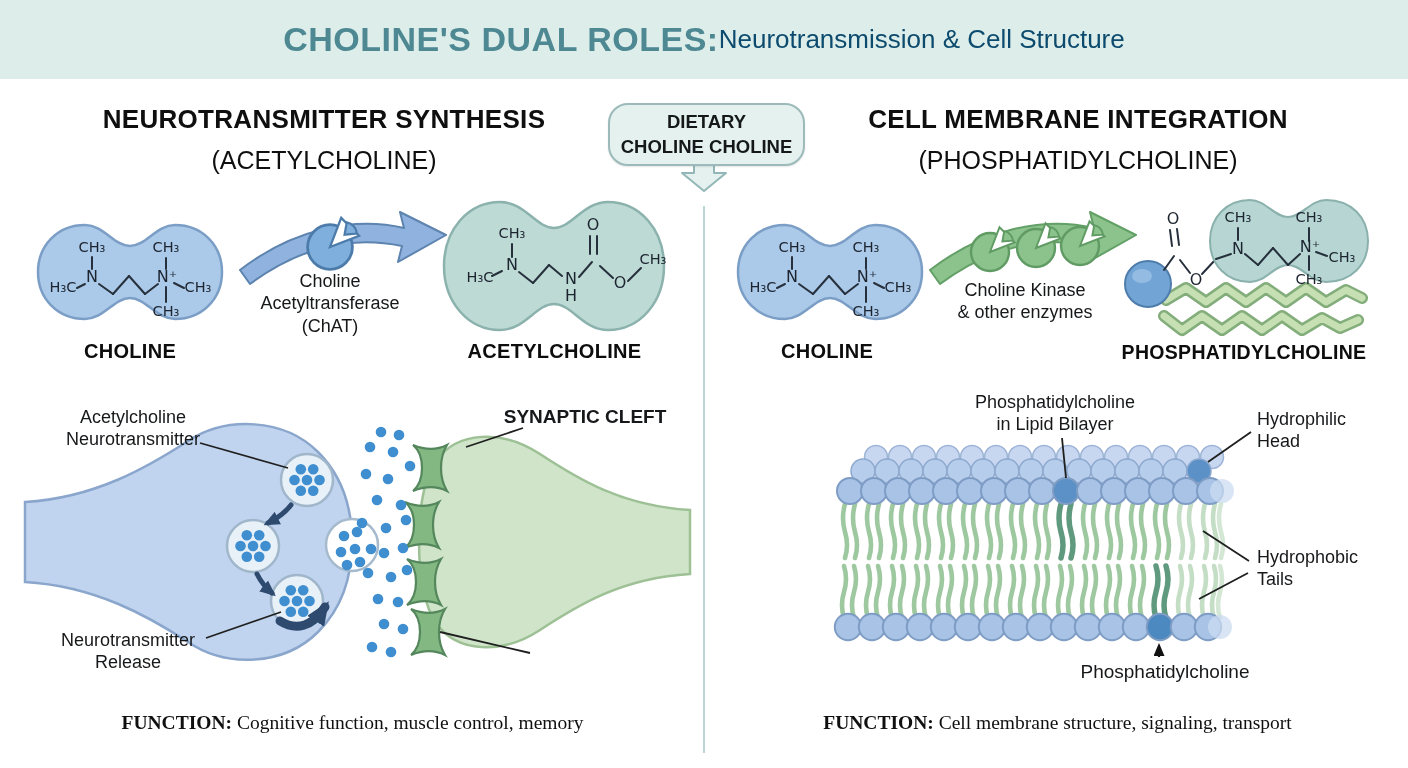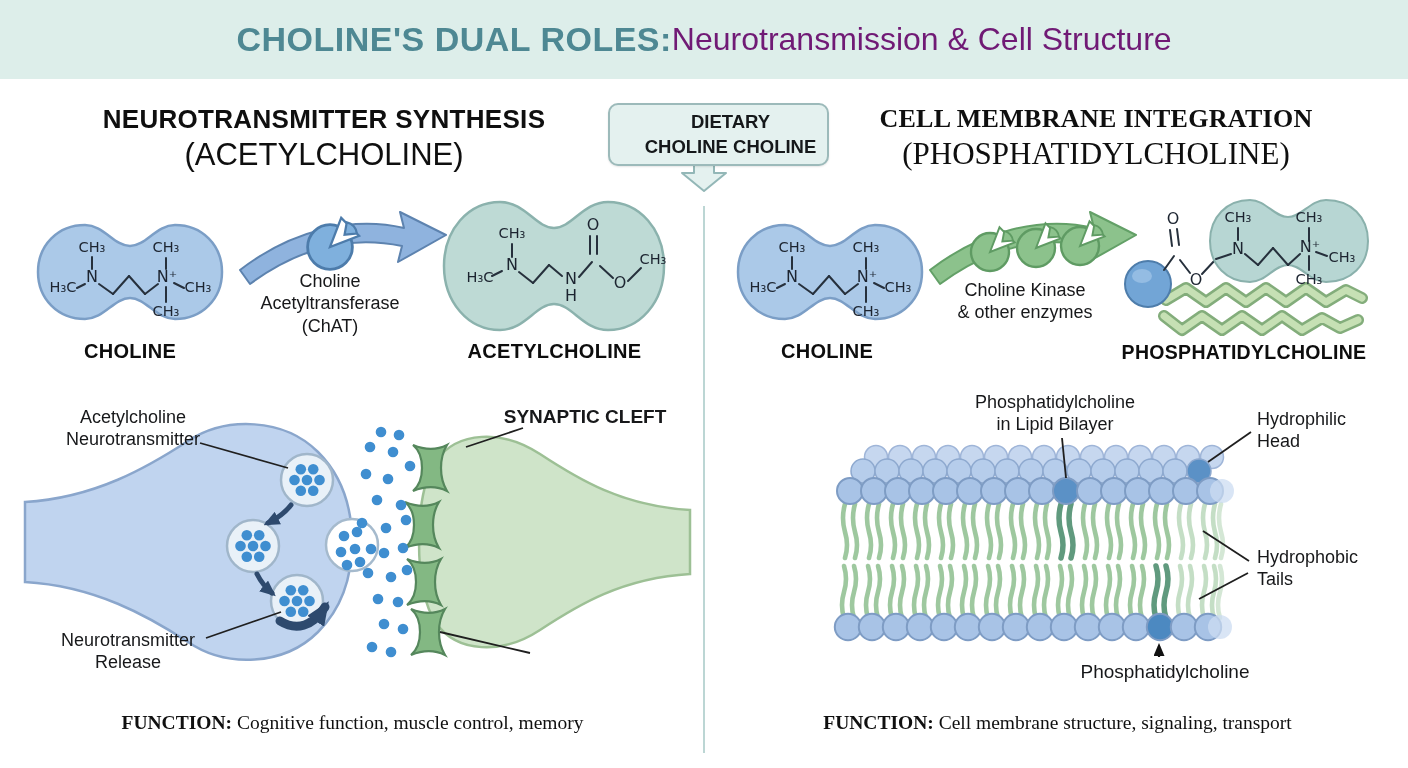--- a/index.html
+++ b/index.html
@@ -2,27 +2,27 @@
 <html><head>
 <meta charset="utf-8">
 <style>
   html,body{margin:0;padding:0;background:#fff;}
   #stage{position:relative;width:1408px;height:768px;background:#ffffff;overflow:hidden;
          font-family:"Liberation Sans",sans-serif;}
   #art{position:absolute;left:0;top:0;}
   .title-bar{position:absolute;left:0;top:0;width:1408px;height:79px;background:#ddeeea;
              display:flex;align-items:center;justify-content:center;}
   .t1{color:#4e8893;font-weight:bold;font-size:34px;letter-spacing:.5px;}
-  .t2{color:#701a75;font-size:32px;margin-left:0;}
+  .t2{color:#0c4a6e;font-size:26px;margin-left:0;}
   .sec-head{position:absolute;text-align:center;color:#0f0f0f;}
   .sec-head .l1{font-size:26px;font-weight:bold;letter-spacing:.3px;}
-  .sec-head .l2{font-size:31px;margin-top:2px;}
+  .sec-head .l2{font-size:25px;margin-top:11px;}
   .intake{position:absolute;left:608px;top:103px;width:193px;height:59px;background:#e4f1ef;
-          border:2.5px solid #9cbaba;border-radius:10px;display:flex;flex-direction:column;
-          align-items:center;justify-content:center;box-shadow:0 1px 2px rgba(0,0,0,.10);padding-left:24px;}
+          border:2.5px solid #9cbaba;border-radius:20px;display:flex;flex-direction:column;
+          align-items:center;justify-content:center;box-shadow:0 1px 2px rgba(0,0,0,.10);}
   .intake div{font-size:18.5px;font-weight:bold;color:#15181a;line-height:1.3;}
   .cap{position:absolute;text-align:center;font-weight:bold;font-size:20px;color:#0d0d0d;letter-spacing:.3px;}
   .lbl{position:absolute;text-align:center;font-size:18px;color:#17181a;line-height:1.24;}
   .func{position:absolute;top:712px;font-size:19.5px;color:#101010;text-align:center;font-family:Liberation Serif, serif;}
   .chem{font-family:"DejaVu Sans",sans-serif;font-size:14.5px;font-weight:500;fill:#1c2430;text-anchor:middle;}
   .chem-big{font-family:"DejaVu Sans",sans-serif;font-size:16px;font-weight:500;fill:#1c2430;text-anchor:middle;}
   .bond{stroke:#26303c;stroke-width:2;stroke-linecap:round;}
   .leader{stroke:#1f1f1f;stroke-width:1.8;}
   #enzyme circle{fill:var(--ez-f);stroke:var(--ez-s);stroke-width:2.5;}
   #enzyme .bite{fill:#ffffff;stroke:var(--ez-s);stroke-width:2;}
@@ -360,21 +360,21 @@
 <div class="sec-head" style="left:24px;top:104px;width:600px;">
   <div class="l1">NEUROTRANSMITTER SYNTHESIS</div>
   <div class="l2">(ACETYLCHOLINE)</div>
 </div>
 
 <div class="intake">
   <div>DIETARY</div>
   <div>CHOLINE CHOLINE</div>
 </div>
 
-<div class="sec-head" style="left:796px;top:104px;width:600px;font-family:Liberation Serif, serif;">
+<div class="sec-head" style="left:778px;top:104px;width:600px;">
   <div class="l1">CELL MEMBRANE INTEGRATION</div>
   <div class="l2">(PHOSPHATIDYLCHOLINE)</div>
 </div>
 
 <div class="lbl" style="left:235px;top:270px;width:190px;">
   <div>Choline</div>
   <div>Acetyltransferase</div>
   <div>(ChAT)</div>
 </div>
 <div class="lbl" style="left:915px;top:279px;width:220px;">

